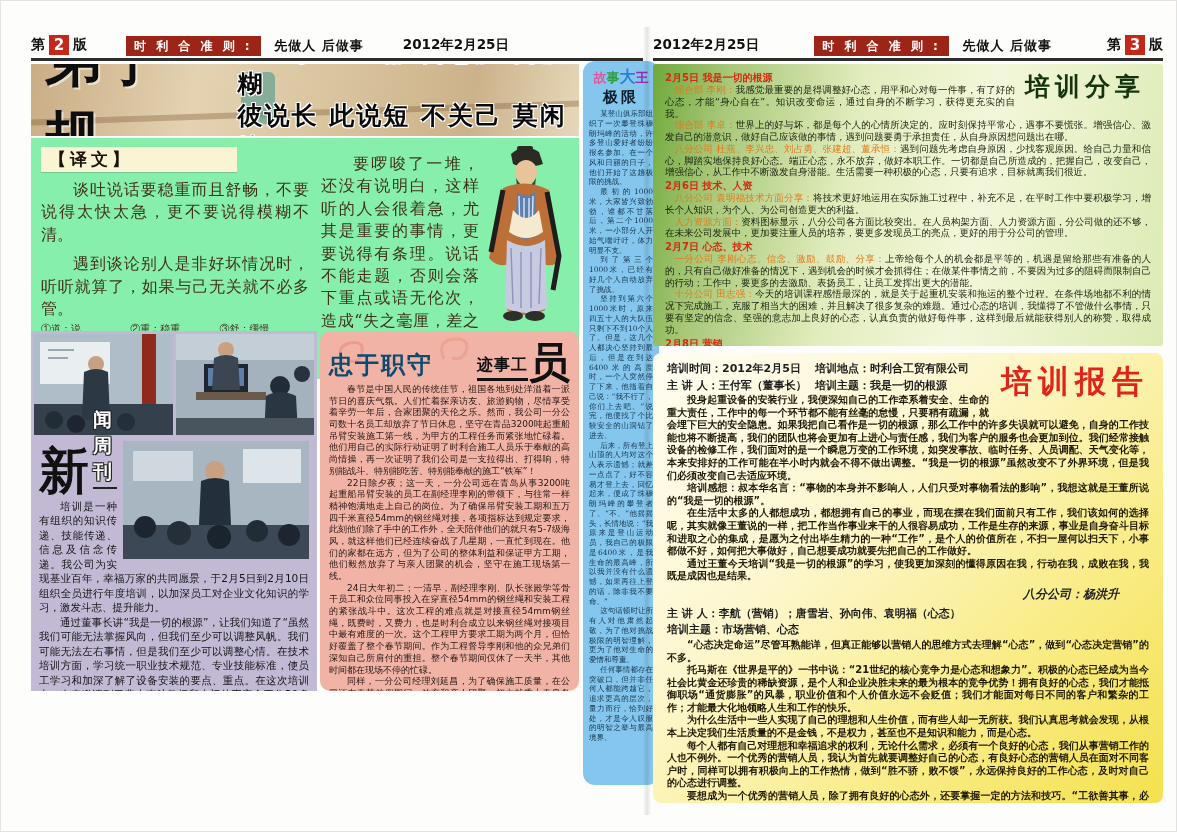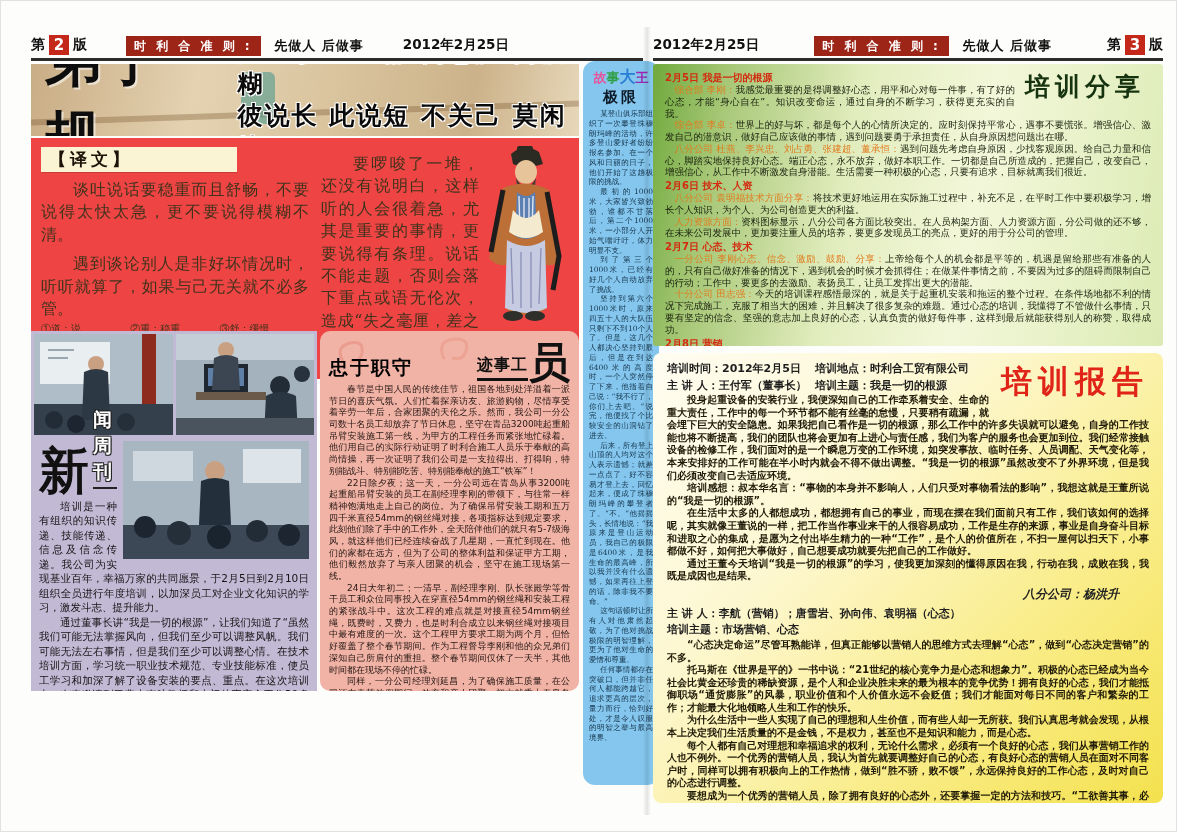--- a/index.html
+++ b/index.html
@@ -33,21 +33,21 @@
     height:52px; background:rgba(64,150,140,.55); border-radius:6px; }
   .mast-title { position:relative; z-index:2; font-size:56px; font-weight:bold;
     color:#0d0d0d; letter-spacing:4px; padding-left:14px;
     text-shadow:2px 2px 0 rgba(255,255,255,.55); font-family:"DejaVu Serif", serif; }
   .mast-verse { position:relative; z-index:2; margin-left:20px; font-size:25px;
     font-weight:bold; color:#0a0a0a; line-height:1.28; letter-spacing:2px;
     text-shadow:-1px -1px 0 #fff, 1px -1px 0 #fff, -1px 1px 0 #fff, 1px 1px 0 #fff; }
 
   
   .tan-panel { position:absolute; left:30px; top:137px; width:548px; height:241px;
-    background:#ef4444; display:flex; overflow:hidden;
+    background:#86efac; display:flex; overflow:hidden;
     font-family:"DejaVu Serif", serif; }
   .tan-left { width:288px; padding:6px 10px 4px 10px; }
   .cream-bar { background:#faf3d4; font-size:17px; font-weight:bold; color:#1c1208;
     padding:1px 8px; margin:3px 0 3px 0; letter-spacing:4px; width:196px;
     box-shadow:0 1px 0 rgba(0,0,0,.15); }
   .tan-p { font-size:16px; line-height:1.4; color:#40331c; text-indent:2em;
     text-align:justify;margin-top:7px; }
   .note-grid { display:flex; flex-wrap:wrap; font-size:10px; color:#40331c;
     line-height:1.5; margin:1px 0 2px 0; }
   .note-item { width:33.3%; }
@@ -71,21 +71,21 @@
     text-shadow:-1px -1px 0 #222, 1px -1px 0 #222, -1px 1px 0 #222, 1px 1px 0 #222; }
   .news-p { font-size:10.5px; line-height:1.38; color:#141414; text-indent:2em;
     text-align:justify; font-weight:500; }
 
   
   .pink-panel { position:absolute; left:319px; top:330px; width:259px; height:360px;
     background:#f1b3a6; border-radius:10px; padding:6px 9px; overflow:hidden; }
   .swirls { position:absolute; left:4px; top:2px; width:250px; height:46px; opacity:.8; }
   .story-head { position:relative; z-index:2; display:flex; align-items:flex-end;
     justify-content:space-between; height:44px; margin-bottom:3px; }
-  .story-red { font-size:19px; font-weight:bold; color:#000000; letter-spacing:2px; }
+  .story-red { font-size:24px; font-weight:bold; color:#0c4a6e; letter-spacing:2px; }
   .story-right { display:flex; align-items:flex-end; }
   .story-small { font-size:16px; font-weight:bold; color:#111; border-bottom:3px solid #111;
     padding-bottom:2px; letter-spacing:1px; }
   .story-big { font-size:42px; font-weight:bold; color:#111; line-height:.85;
     font-family:"DejaVu Serif", serif; }
   .story-p { position:relative; z-index:2; font-size:9px; line-height:1.3;
     color:#241612; text-indent:2em; text-align:justify; }
 
   
   .blue-col { position:absolute; left:582px; top:60px; width:76px; height:724px;

